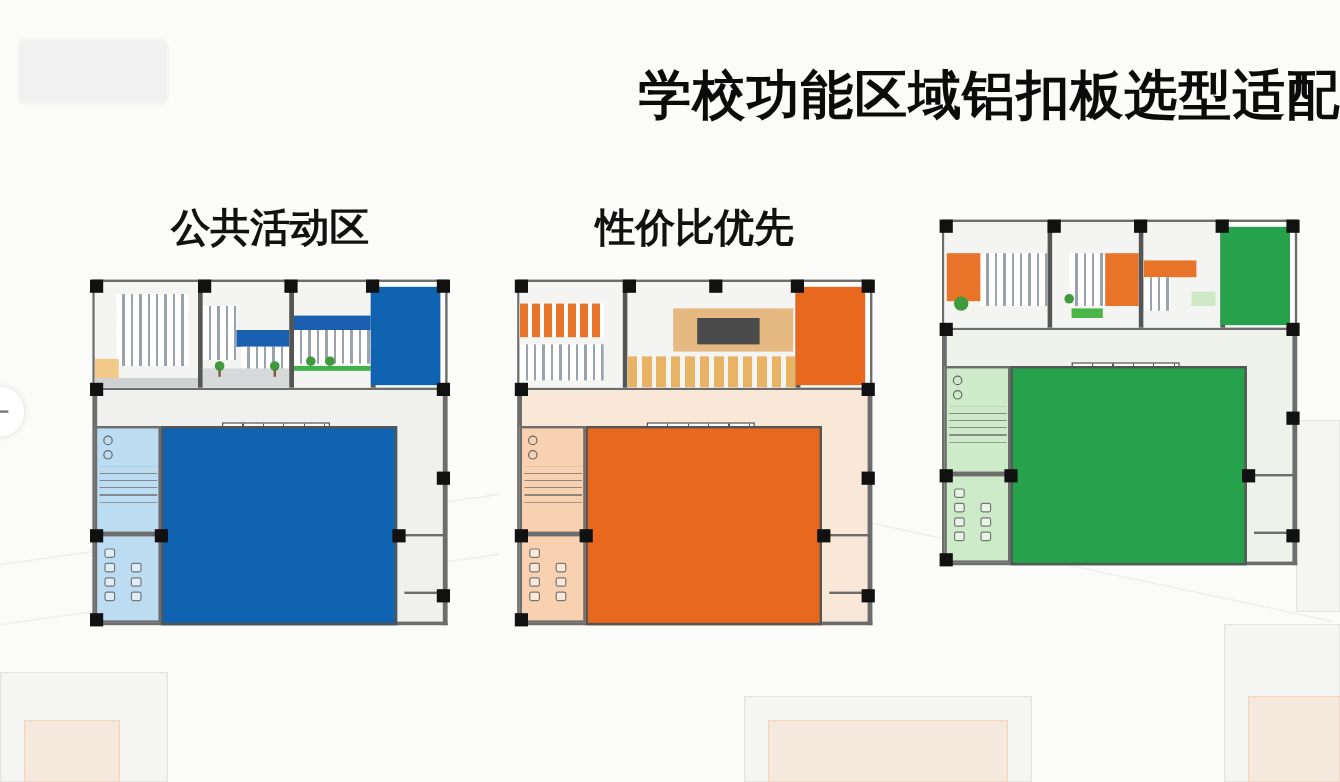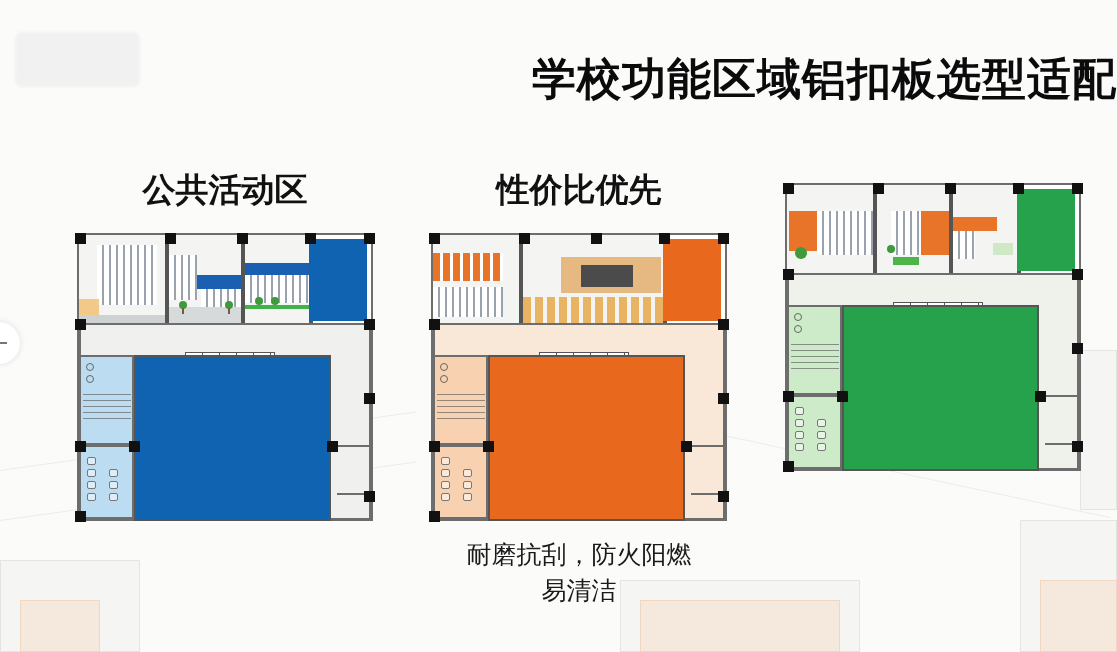--- a/index.html
+++ b/index.html
@@ -211,24 +211,20 @@
     <div class="post" style="left:289px;top:0;"></div>
     <div class="post" style="left:0;top:86px;"></div>
       <div class="post" style="left:289px;top:86px;"></div>
     <div class="post" style="left:0;top:208px;"></div>
       <div class="post" style="left:54px;top:208px;"></div>
     <div class="post" style="left:252px;top:208px;"></div>
       <div class="post" style="left:289px;top:160px;"></div>
     <div class="post" style="left:0;top:278px;"></div>
       <div class="post" style="left:289px;top:258px;"></div>
   </div>
-  <div class="desc">
-    <div>耐磨抗刮，防火阳燃</div>
-    <div>易清洁</div>
-  </div>
 </div>
 
 <div class="panel" style="left:783px;">
   <div class="plan">
     <div class="corridor" style="background:#eef2ea;"></div>
     <div class="top-strip">
       <div class="photo p1">
         <div class="b" style="left:2px;top:26px;width:30px;height:40px;background:#e8742a;"></div>
         <div class="b win" style="left:30px;top:26px;width:56px;height:44px;"></div>
         <div class="tree" style="left:8px;top:62px;width:12px;height:12px;"></div>

